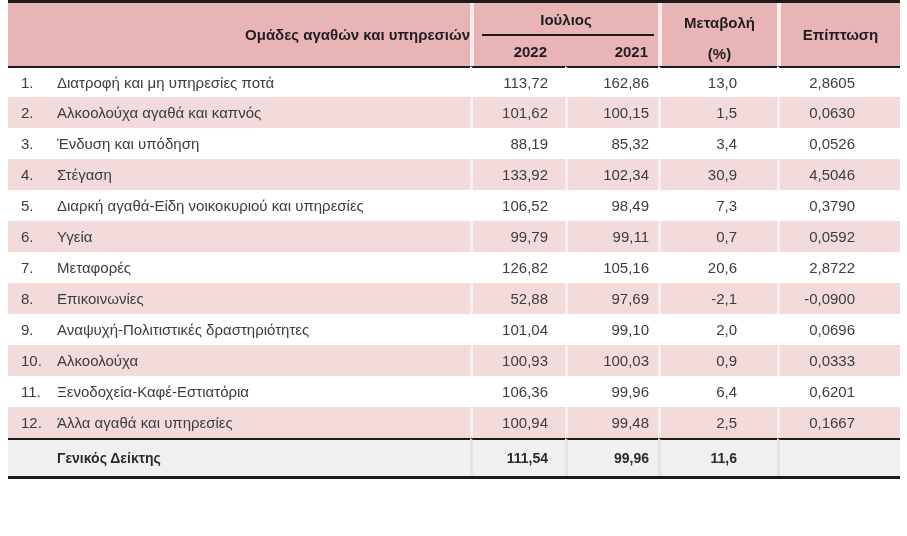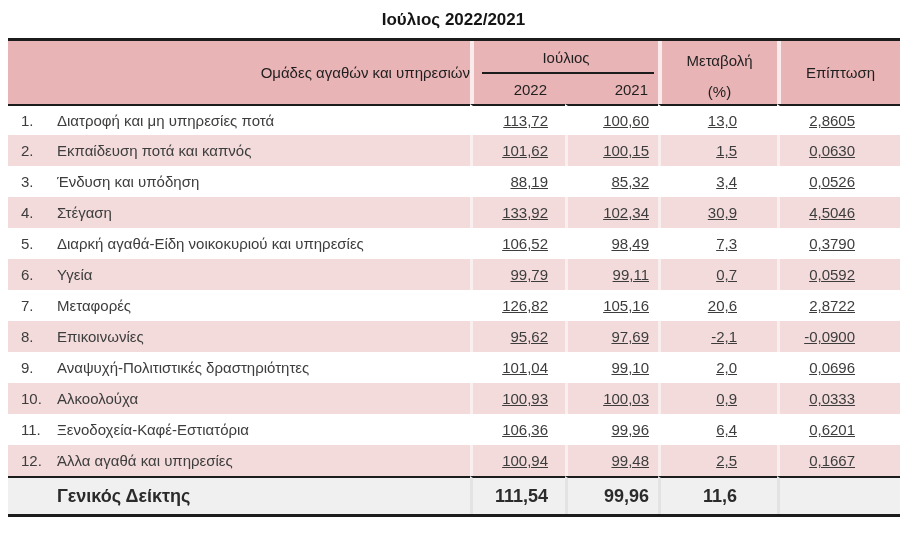--- a/index.html
+++ b/index.html
@@ -33,21 +33,21 @@
     margin-left: 8px;
     border-top: 3px solid #1c1c1c;
     border-bottom: 3px solid #1c1c1c;
   }
   th, td { box-sizing: border-box; padding: 0; }
 
   
   thead th {
     background: #e9b4b6;
     color: #1f1f1f;
-    font-weight: normal;
+    font-weight: bold;
     font-size: 15px;
   }
   tr.head1 { height: 34px; }
   tr.head2 { height: 29px; }
   th.h-groups {
     text-align: right;
     padding-left: 40px;
     vertical-align: middle;
   }
   th.h-month { vertical-align: top; }
@@ -73,40 +73,39 @@
   }
   tbody tr:nth-child(even) td { background: #f3dbdb; }
   tbody tr:first-child td { border-top: 2px solid #1c1c1c; }
   td.c-num { padding-left: 13px; text-align: left; }
   td.c-label { padding-left: 11px; text-align: left; }
   td.c-val { text-align: right; }
   td.c-2022 { padding-right: 17px; }
   td.c-2021 { padding-right: 9px; }
   td.c-change { padding-right: 40px; }
   td.c-impact { padding-right: 45px; }
-  td.sep-b { border-left: 3px solid rgba(255,255,255,0.55); text-decoration: underline; }
+  td.sep-b { border-left: 3px solid rgba(255,255,255,0.55); }
 
   
   tr.total td {
     border-top: 2px solid #1c1c1c;
     background: #f0f0f0;
     font-weight: bold;
     color: #2b2b2b;
     height: 38px;
-    font-size: 18px;
+    font-size: 14px;
     vertical-align: middle;
   }
   tr.total td.sep-t { border-left: 3px solid rgba(0,0,0,0.05); }
   tr.total td.c-label { padding-left: 11px; text-align: left; }
 </style>
 </head>
 <body>
 
 <div class="page">
-  <div class="title">Ιούλιος 2022/2021</div>
 
   <table class="cpi">
     <colgroup>
       <col style="width:38px">
       <col style="width:424px">
       <col style="width:95px">
       <col style="width:93px">
       <col style="width:119px">
       <col style="width:123px">
     </colgroup>
@@ -126,27 +125,27 @@
       <tr class="head2">
         <th class="h-y2022 sep-h">2022</th>
         <th class="h-y2021">2021</th>
       </tr>
     </thead>
     <tbody>
       <tr>
         <td class="c-num">1.</td>
         <td class="c-label">Διατροφή και μη υπηρεσίες ποτά</td>
         <td class="c-val c-2022 sep-b">113,72</td>
-        <td class="c-val c-2021 sep-b">100,60</td>
+        <td class="c-val c-2021 sep-b">162,86</td>
         <td class="c-val c-change sep-b">13,0</td>
         <td class="c-val c-impact sep-b">2,8605</td>
       </tr>
       <tr>
         <td class="c-num">2.</td>
-        <td class="c-label">Εκπαίδευση ποτά και καπνός</td>
+        <td class="c-label">Αλκοολούχα αγαθά και καπνός</td>
         <td class="c-val c-2022 sep-b">101,62</td>
         <td class="c-val c-2021 sep-b">100,15</td>
         <td class="c-val c-change sep-b">1,5</td>
         <td class="c-val c-impact sep-b">0,0630</td>
       </tr>
       <tr>
         <td class="c-num">3.</td>
         <td class="c-label">Ένδυση και υπόδηση</td>
         <td class="c-val c-2022 sep-b">88,19</td>
         <td class="c-val c-2021 sep-b">85,32</td>
@@ -181,21 +180,21 @@
         <td class="c-num">7.</td>
         <td class="c-label">Μεταφορές</td>
         <td class="c-val c-2022 sep-b">126,82</td>
         <td class="c-val c-2021 sep-b">105,16</td>
         <td class="c-val c-change sep-b">20,6</td>
         <td class="c-val c-impact sep-b">2,8722</td>
       </tr>
       <tr>
         <td class="c-num">8.</td>
         <td class="c-label">Επικοινωνίες</td>
-        <td class="c-val c-2022 sep-b">95,62</td>
+        <td class="c-val c-2022 sep-b">52,88</td>
         <td class="c-val c-2021 sep-b">97,69</td>
         <td class="c-val c-change sep-b">-2,1</td>
         <td class="c-val c-impact sep-b">-0,0900</td>
       </tr>
       <tr>
         <td class="c-num">9.</td>
         <td class="c-label">Αναψυχή-Πολιτιστικές δραστηριότητες</td>
         <td class="c-val c-2022 sep-b">101,04</td>
         <td class="c-val c-2021 sep-b">99,10</td>
         <td class="c-val c-change sep-b">2,0</td>

